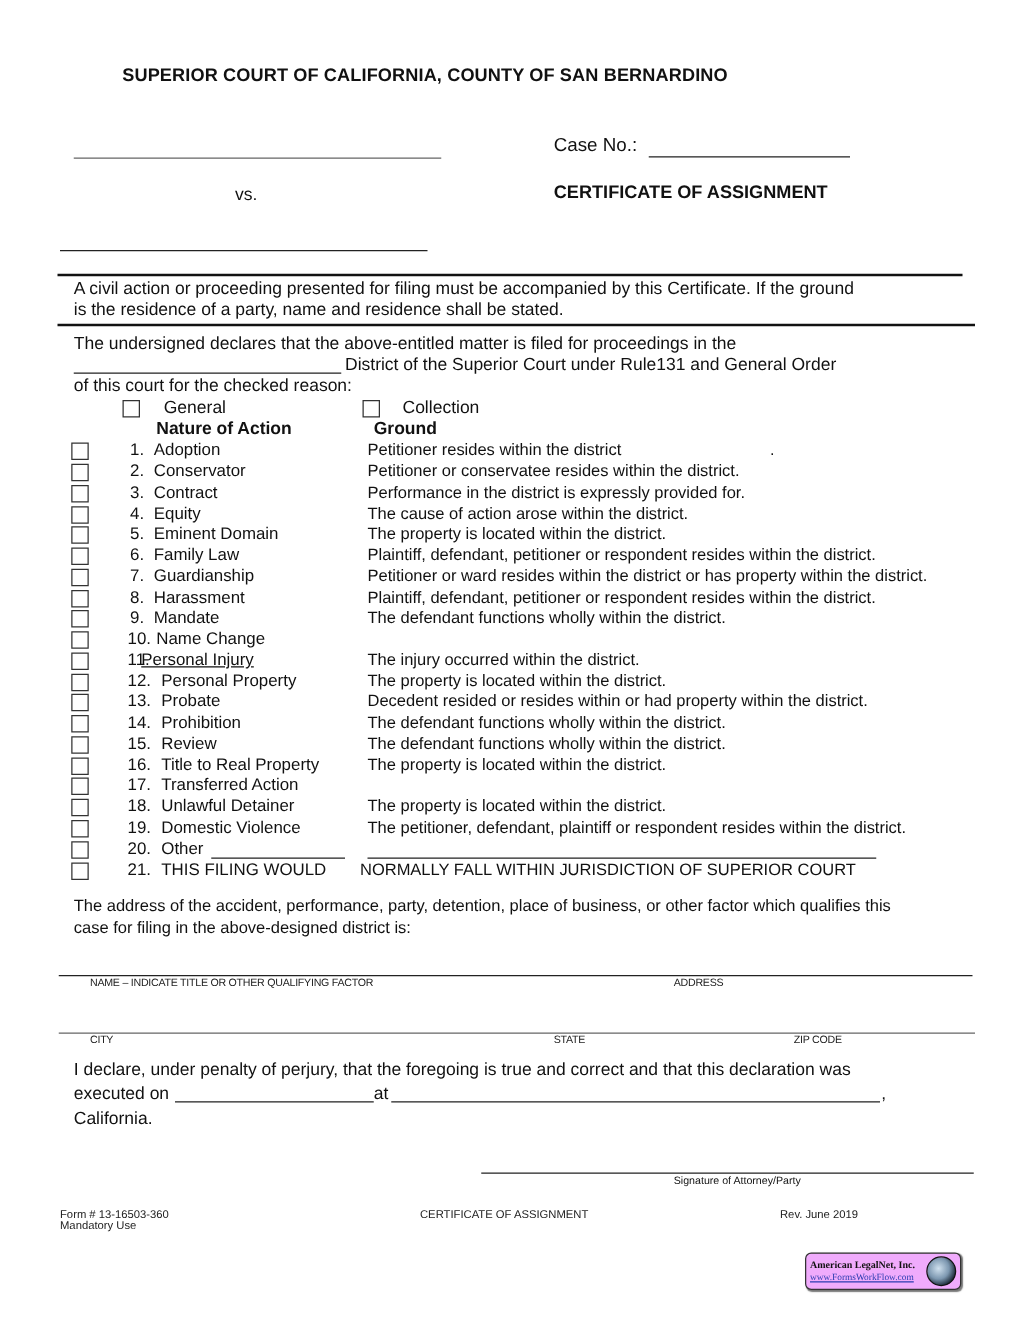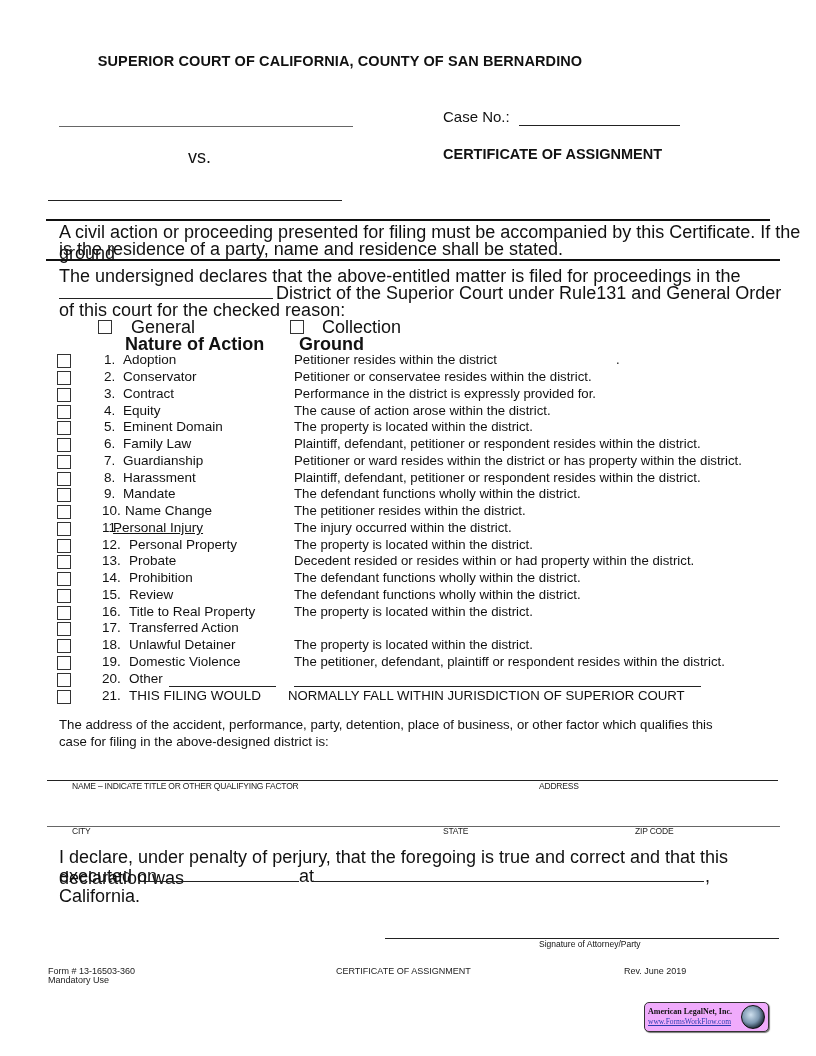--- a/index.html
+++ b/index.html
@@ -4,21 +4,21 @@
 <style>
   html, body { margin: 0; padding: 0; background: #ffffff; }
   body { width: 816px; height: 1056px; position: relative; overflow: hidden;
          font-family: "Liberation Sans", sans-serif; color: #111; }
   .abs { position: absolute; }
   .title { top: 53px; left: 0; width: 680px; text-align: center; font-weight: bold; font-size: 14.5px; letter-spacing: 0.1px; }
   .line { position: absolute; border-top: 1px solid #222; height: 0; }
   .line.gray { border-top: 1.5px solid #666; }
   .line.thick { border-top: 2px solid #111; }
   .t15 { font-size: 15px; }
-  .t14 { font-size: 18px; }
+  .t14 { font-size: 14px; }
   .t13 { font-size: 13.2px; }
   .bold { font-weight: bold; }
   .small { font-size: 8.5px; letter-spacing: -0.2px; color: #222; }
   .foot { font-size: 9px; color: #222; }
   .cb { position: absolute; width: 12px; height: 12px; border: 1.2px solid #333; background: #fff; }
   .row { position: absolute; left: 0; height: 17px; width: 816px; }
   .row .cb { left: 57px; top: 2px; }
   .row .num { position: absolute; font-size: 13.5px; top: 0; }
   .row .act { position: absolute; font-size: 13.5px; top: 0; }
   .row .grd { position: absolute; left: 294px; font-size: 13.2px; top: 0; }
@@ -113,21 +113,20 @@
   <div class="row" style="top:486px;">
       <div class="cb"></div>
       <span class="num" style="left:104px;">9.</span>
       <span class="act" style="left:123px;">Mandate</span>
       <span class="grd">The defendant functions wholly within the district.</span>
     </div>
   <div class="row" style="top:503px;">
       <div class="cb"></div>
       <span class="num" style="left:102px;">10.</span>
       <span class="act" style="left:125px;">Name Change</span>
-      <span class="grd">The petitioner resides within the district.</span>
     </div>
   <div class="row" style="top:520px;">
       <div class="cb"></div>
       <span class="num" style="left:102px;">11.</span>
       <span class="act" style="left:113px;text-decoration:underline;">Personal Injury</span>
       <span class="grd">The injury occurred within the district.</span>
     </div>
   <div class="row" style="top:537px;">
       <div class="cb"></div>
       <span class="num" style="left:102px;">12.</span>

